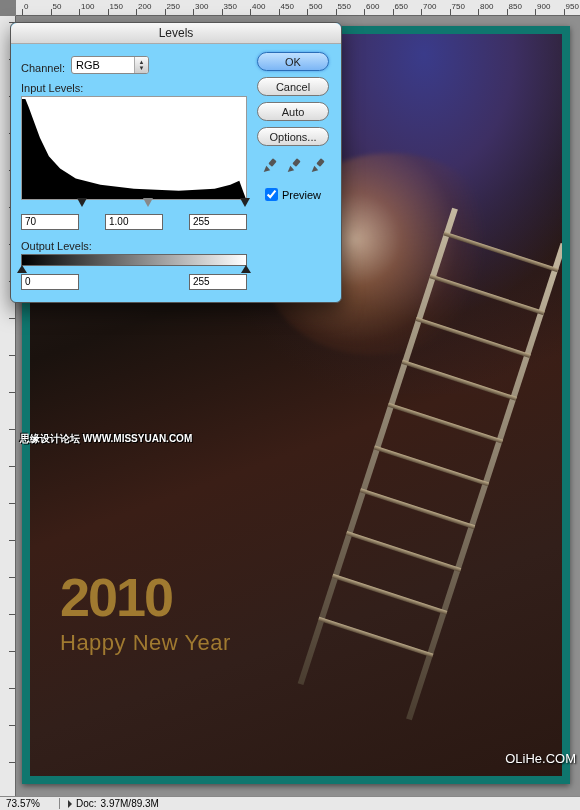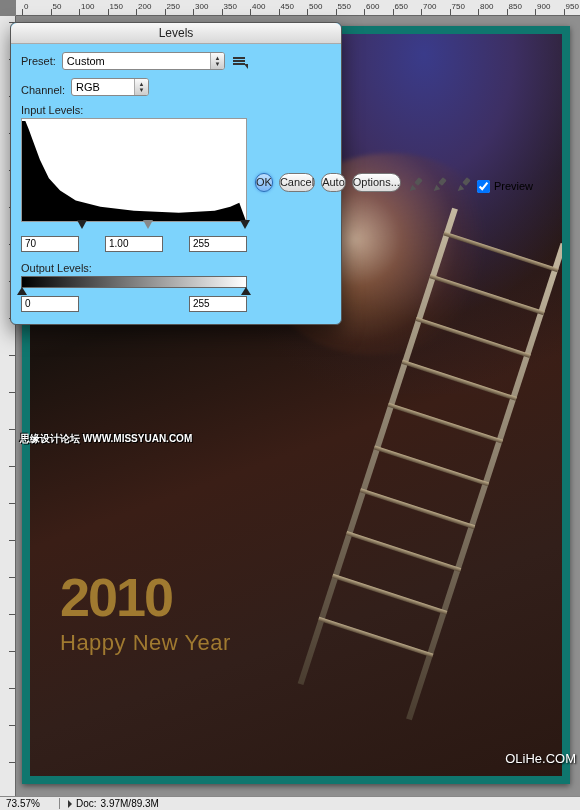--- a/index.html
+++ b/index.html
@@ -34,21 +34,21 @@
 .status-bar { position:absolute; bottom:0; left:0; right:0; height:14px; background:#e8e8e8; border-top:1px solid #888; display:flex; align-items:center; padding-left:6px; font-size:10px; }
 .status-zoom { width:54px; border-right:1px solid #888; }
 .status-doc { padding-left:8px; display:flex; align-items:center; gap:4px;}
 .status-doc .tri { display:inline-block; width:0;height:0;border-left:4px solid #333;border-top:4px solid transparent;border-bottom:4px solid transparent;}
 
 
 .dialog { position:absolute; top:22px; left:10px; width:332px; background: #7dd3fc; border:1px solid #555; border-radius:6px; box-shadow:0 8px 20px rgba(0,0,0,.5); }
 .dialog-title { text-align:center; font-size:12px; padding:3px 0; background:linear-gradient(#f8f8f8,#d8d8d8); border-bottom:1px solid #aaa; border-radius:6px 6px 0 0; color:#222;}
 .dialog-body { display:flex; padding:8px 10px 12px 10px; gap:8px; }
 .dialog-left { flex:1; }
-.dialog-right { width:76px; display:flex; flex-direction:row; gap:6px; align-items:center; }
+.dialog-right { width:76px; display:flex; flex-direction:column; gap:6px; align-items:center; }
 
 .row { display:flex; align-items:center; gap:6px; margin-bottom:8px; }
 .label { font-size:11px; color:#222; }
 .sect-label { font-size:11px; color:#222; margin:4px 0 2px 0; }
 
 .select { display:flex; align-items:center; background:#fff; border:1px solid #888; border-radius:3px; height:18px; padding:0 4px; box-shadow:inset 0 1px 0 #fff;}
 .select .val { flex:1; font-size:11px; }
 .select .btns { width:14px; display:flex; flex-direction:column; align-items:center; justify-content:center; background:linear-gradient(#fafafa,#ccc); border-left:1px solid #aaa; border-radius:0 2px 2px 0; margin-right:-4px; height:100%;}
 .select .btns span { font-size:6px; line-height:6px; color:#333;}
 .preset-select { flex:1; }
@@ -185,31 +185,20 @@
       <span>Doc:</span>
       <span>3.97M/89.3M</span>
     </div>
   </div>
 </div>
 
 <div class="dialog">
   <div class="dialog-title">Levels</div>
   <div class="dialog-body">
     <div class="dialog-left">
-      <div class="row">
-        <span class="label">Preset:</span>
-        <div class="select preset-select">
-          <span class="val">Custom</span>
-          <div class="btns">
-              <span>▲</span>
-              <span>▼</span>
-            </div>
-        </div>
-        <div class="pmenu"></div>
-      </div>
 
       <div class="row" style="margin-top:4px;align-items:flex-end;">
         <span class="label">Channel:</span>
         <div class="select" style="width:78px;">
           <span class="val">RGB</span>
           <div class="btns">
               <span>▲</span>
               <span>▼</span>
             </div>
         </div>

